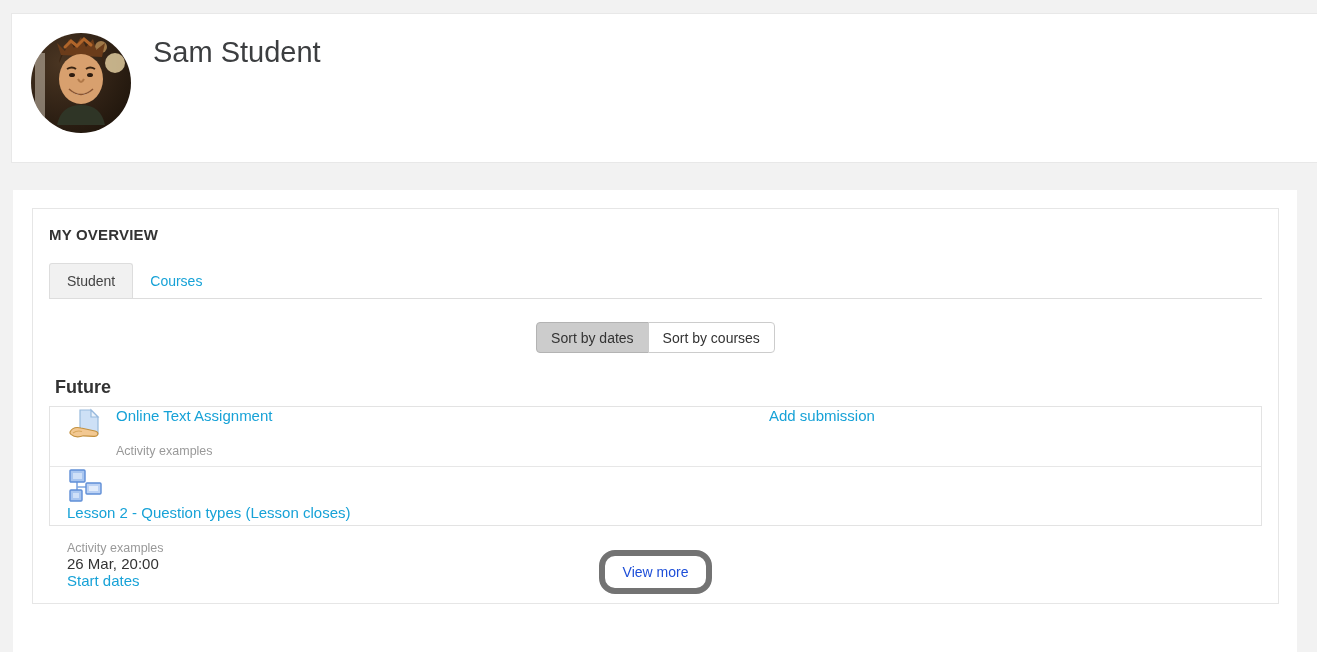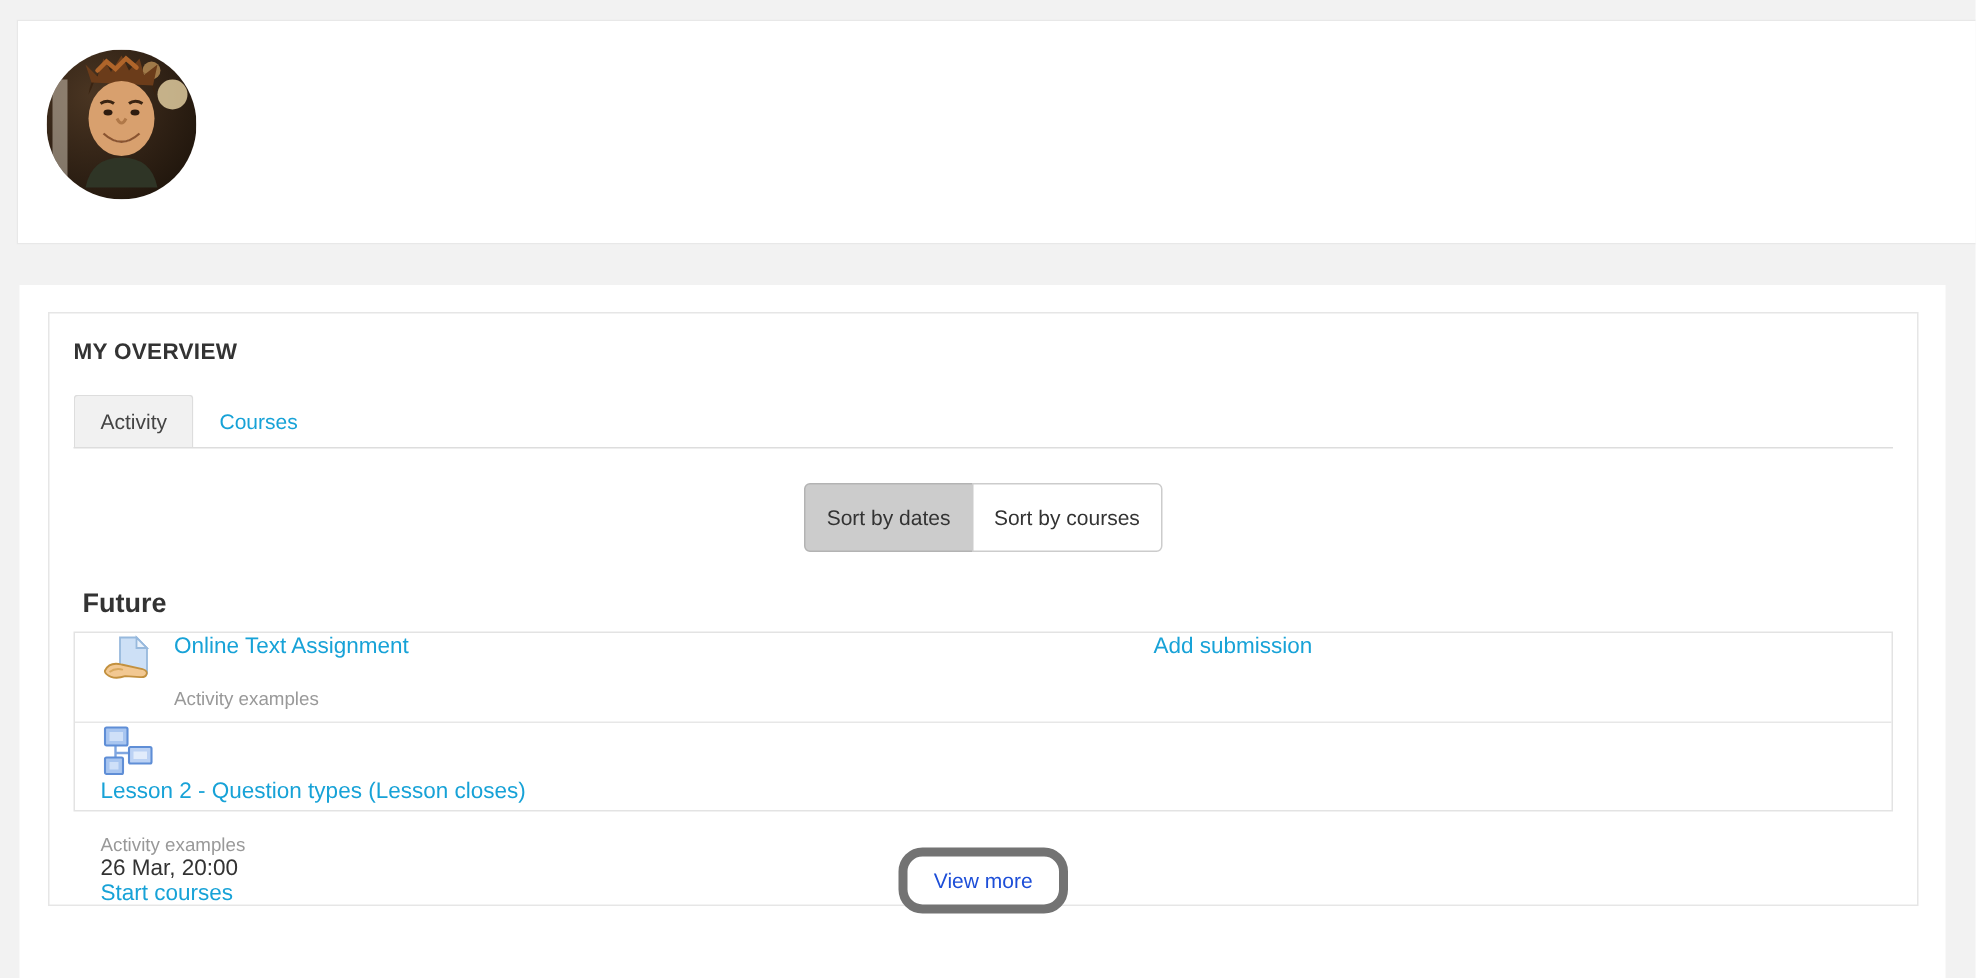--- a/index.html
+++ b/index.html
@@ -61,21 +61,21 @@
     background: #f1f1f1;
     border: 1px solid #ddd;
     border-bottom: none;
     color: #444;
   }
   .tab.inactive { color: var(--link, #17a2d7); }
   
   .sort-row { margin-top: 23px; text-align: center; }
   .btn-group { display: inline-flex; }
   .sort-btn {
-    height: 46px; padding: 0 14px;
+    height: 31px; padding: 0 14px;
     font-size: 14px; color: #333;
     background: #fff;
     border: 1px solid #ccc;
     cursor: pointer;
     font-family: inherit;
   }
   .sort-btn.active {
     background: #ccc;
     border-color: #b3b3b3;
   }
@@ -146,29 +146,30 @@
       <ellipse cx="41" cy="42" rx="3" ry="2" fill="#2e1c10"></ellipse>
       <ellipse cx="59" cy="42" rx="3" ry="2" fill="#2e1c10"></ellipse>
       <path d="M36 36 Q41 33 45 36" stroke="#3a2412" stroke-width="2" fill="none"></path>
       <path d="M55 36 Q59 33 64 36" stroke="#3a2412" stroke-width="2" fill="none"></path>
       <path d="M47 46 Q50 52 53 46" stroke="#b07848" stroke-width="2" fill="none"></path>
       <path d="M38 56 Q50 66 62 56 Q57 62 50 62 Q43 62 38 56 Z" fill="#fff"></path>
       <path d="M38 56 Q50 67 62 56" stroke="#8a5430" stroke-width="1.5" fill="none"></path>
       <path d="M26 92 Q30 72 50 72 Q70 72 74 92 Z" fill="#2f3526"></path>
     </svg>
   </div>
+  <div class="user-name">Sam Student</div>
 </div>
 
 <div class="main-section">
   <div class="overview-card">
 
     <div class="block-title">MY OVERVIEW</div>
 
     <div class="tab-strip">
-      <div class="tab active">Activity</div>
+      <div class="tab active">Student</div>
       <div class="tab inactive">Courses</div>
     </div>
 
     <div class="sort-row">
       <div class="btn-group">
         <button class="sort-btn active">Sort by dates</button>
         <button class="sort-btn">Sort by courses</button>
       </div>
     </div>
 
@@ -205,21 +206,21 @@
             <rect x="3" y="23" width="12" height="11" rx="1" fill="#a9c6f0" stroke="#5f8ed6" stroke-width="1.4"></rect>
             <rect x="6" y="26" width="6" height="5" fill="#cfe0f8"></rect>
           </svg>
         </div>
         <div class="event-main">
           <a class="event-title">Lesson 2 - Question types (Lesson closes)</a>
           <div class="event-course">Activity examples</div>
         </div>
         <div class="event-date">26 Mar, 20:00</div>
         <div class="event-action">
-          <a>Start courses</a>
+          <a>Start dates</a>
         </div>
       </div>
 
     </div>
 
     <div class="view-more-row">
       <button class="view-more-btn">View more</button>
     </div>
 
   </div>

